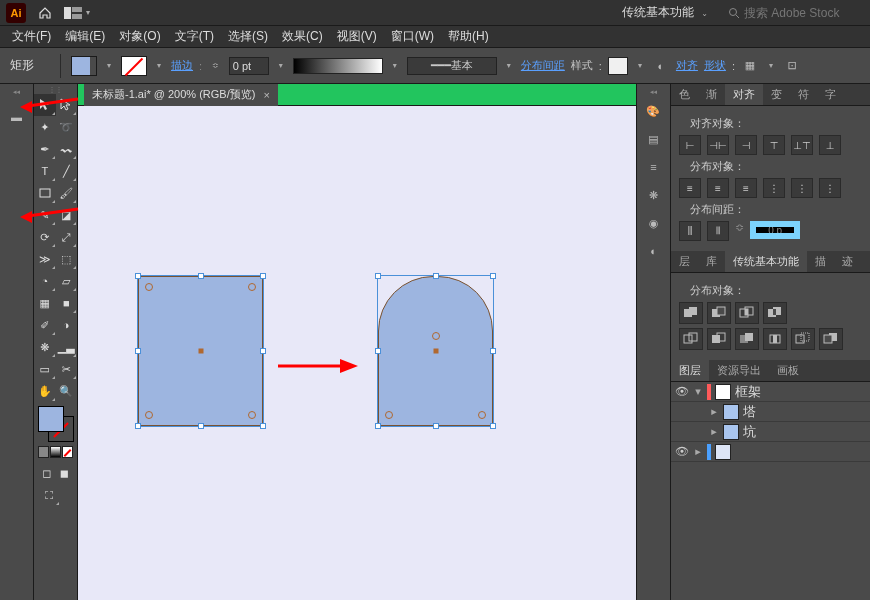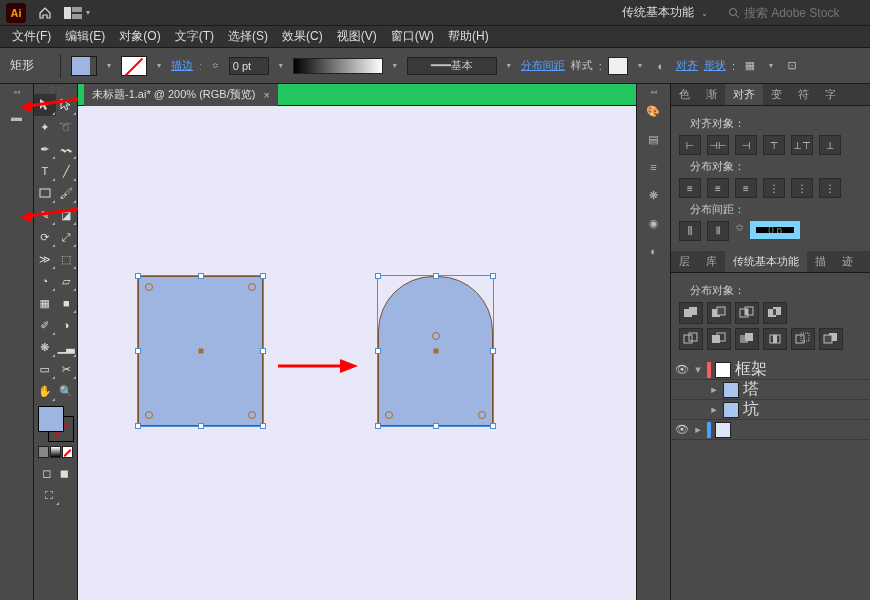--- a/index.html
+++ b/index.html
@@ -90,21 +90,21 @@
 .pathfinder-row { display: flex; gap: 4px; margin: 4px 0; }
 .pf-btn { width: 24px; height: 22px; border: 1px solid #2a2a2a; background: #3a3a3a; cursor: pointer; display: flex; align-items: center; justify-content: center; }
 .pf-btn svg { width: 16px; height: 14px; }
 
 
 .layers-panel { flex: 1; display: flex; flex-direction: column; }
 .layer-row { display: flex; align-items: center; height: 20px; padding: 0 4px; gap: 4px; border-bottom: 1px solid #3a3a3a; }
 .eye-icon { width: 14px; text-align: center; cursor: pointer; color: #ccc; }
 .layer-color { width: 4px; height: 16px; }
 .layer-thumb { width: 16px; height: 16px; background: #fff; border: 1px solid #222; display: flex; align-items: center; justify-content: center; font-size: 8px; }
-.layer-name { flex: 1; font-size: 16px; color: #ddd; }
+.layer-name { flex: 1; font-size: 13px; color: #ddd; }
 .layer-toggle { width: 10px; text-align: center; cursor: pointer; color: #aaa; }
 
 
 svg { display: block; }
 </style>
 </head>
 <body>
 
 <div class="appbar">
   <div class="ai-logo">Ai</div>
@@ -455,20 +455,25 @@
           </div>
         <div class="pf-btn">
             <svg viewBox="0 0 16 14">
               <rect x="6" y="1" width="8" height="8" fill="#bbb"></rect>
               <rect x="1" y="3" width="8" height="8" fill="#4a4a4a" stroke="#bbb"></rect>
             </svg>
           </div>
       </div>
     </div>
 
+    <div class="panel-tabs">
+      <div class="panel-tab active">图层</div>
+      <div class="panel-tab">资源导出</div>
+      <div class="panel-tab">画板</div>
+    </div>
     <div class="layers-panel">
       <div class="layer-row">
         <span class="eye-icon">👁</span>
         <span class="layer-toggle">▾</span>
         <div class="layer-color" style="background:#ff5a5a"></div>
         <div class="layer-thumb"></div>
         <span class="layer-name">框架</span>
       </div>
       <div class="layer-row" style="padding-left:20px">
         <span class="eye-icon"></span>

